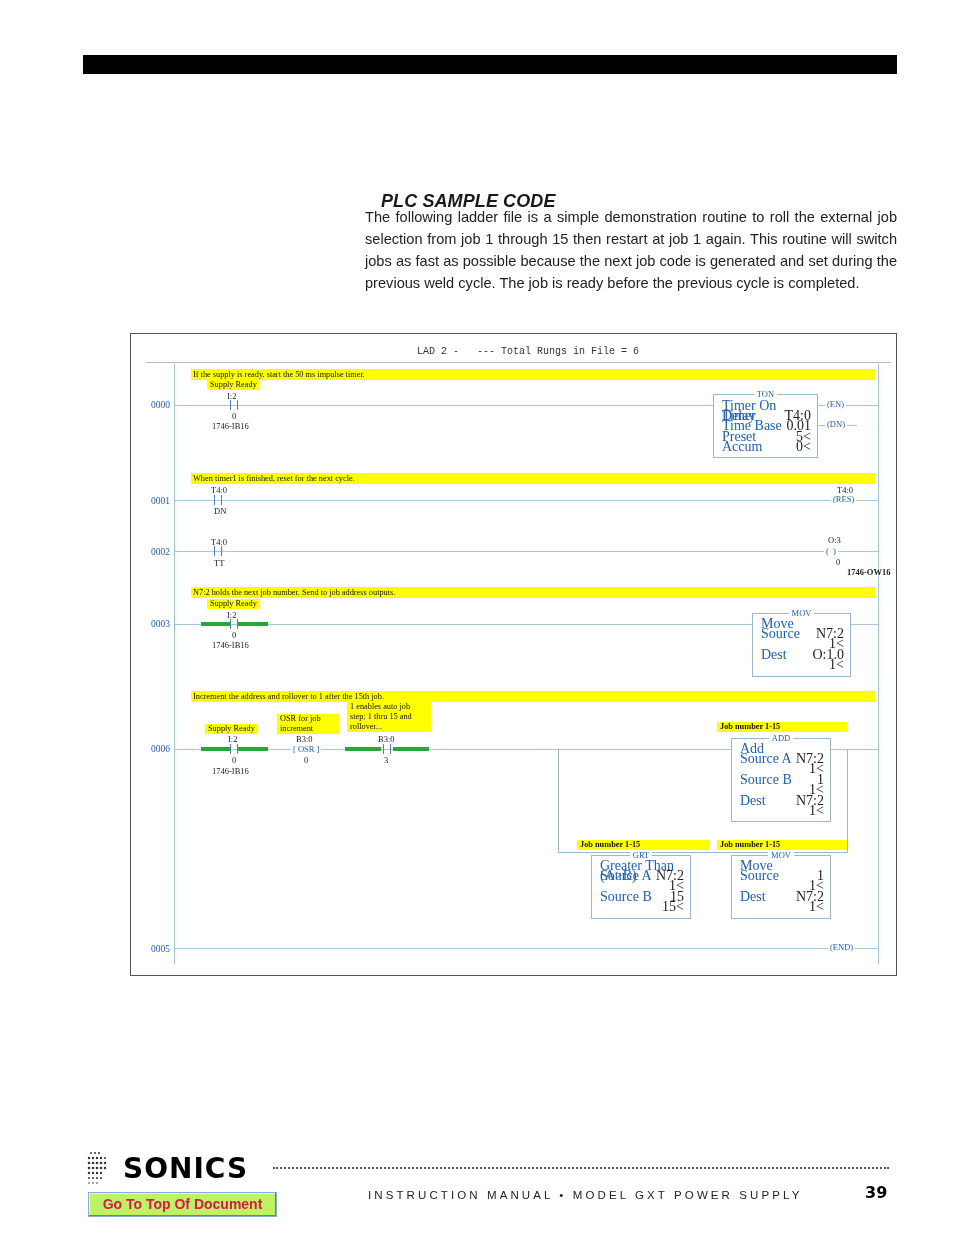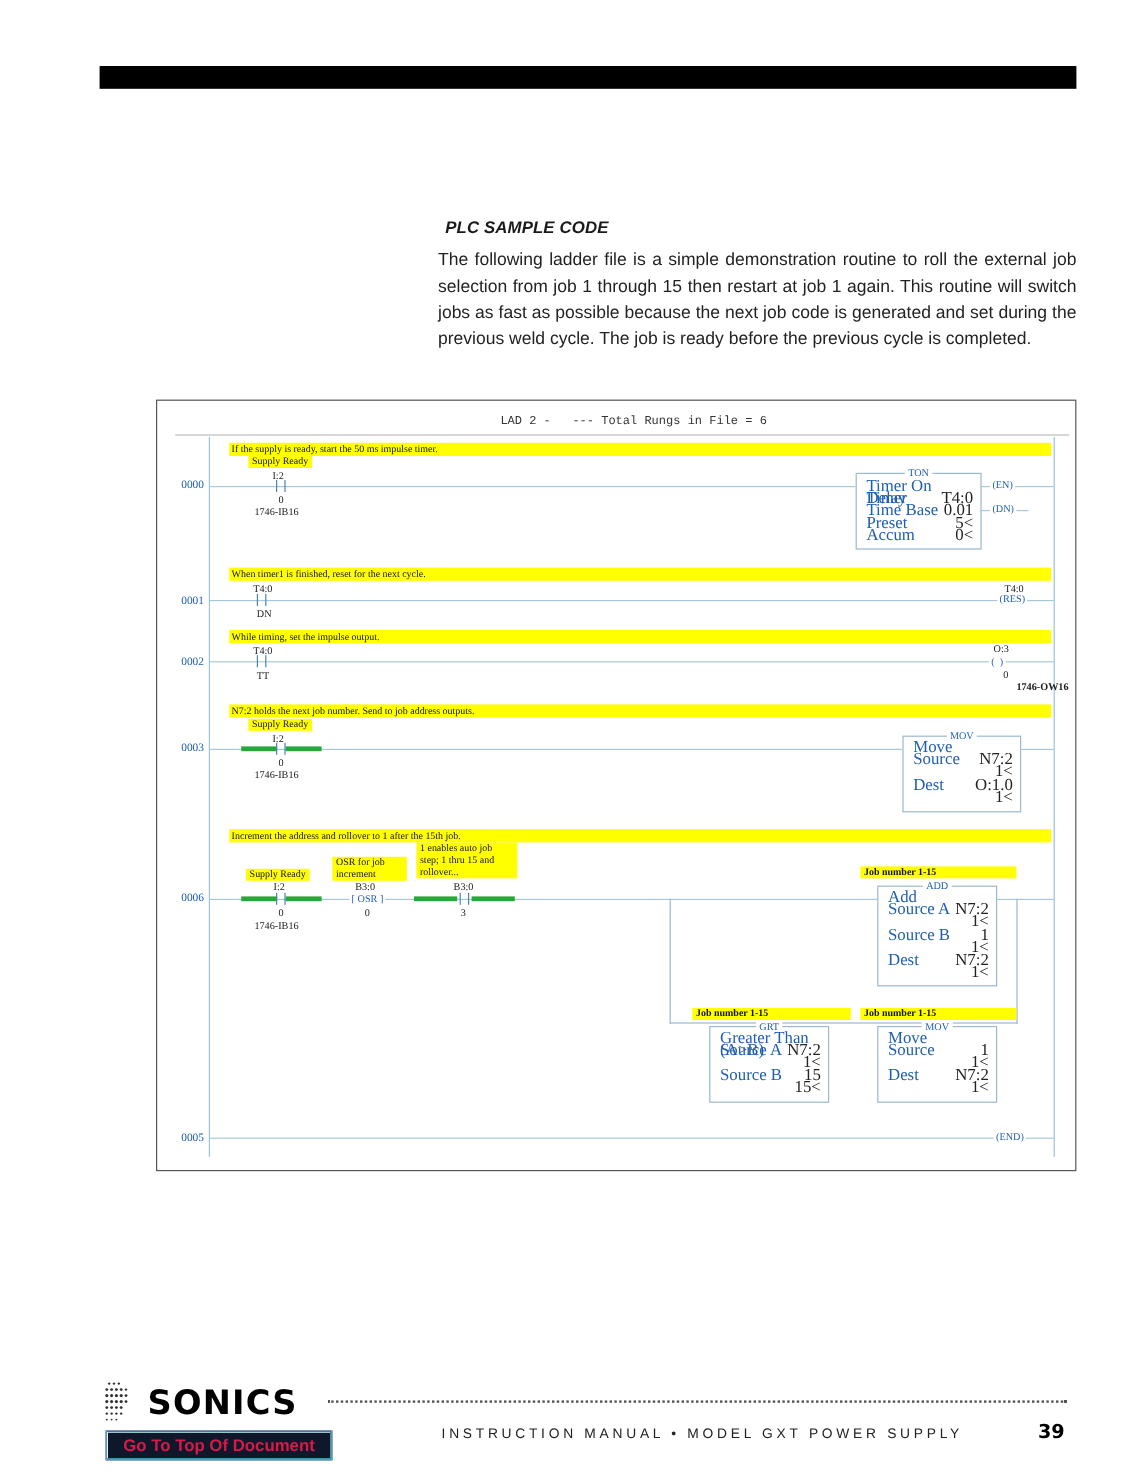--- a/index.html
+++ b/index.html
@@ -1,18 +1,18 @@
 <!DOCTYPE html>
 <html><head>
 <meta charset="utf-8">
 <style>
   html, body { margin:0; padding:0; background:#fff; }
   body { width:954px; height:1235px; position:relative; overflow:hidden; font-family:"Liberation Sans", sans-serif; color:#1a1a1a; }
   .topbar { position:absolute; left:83px; top:55px; width:814px; height:19px; background:#000; }
-  .section-title { position:absolute; left:365px; top:175px; font-family:"Liberation Sans", sans-serif; font-weight:bold; font-style:italic; font-size:14px; letter-spacing:0.1px; margin:6px;text-align:center; }
+  .section-title { position:absolute; left:365px; top:175px; font-family:"Liberation Sans", sans-serif; font-weight:bold; font-style:italic; font-size:18px; letter-spacing:0.1px; margin:16px;text-align:center; }
   .intro { position:absolute; left:365px; top:206px; width:532px; font-size:14.6px; line-height:22px; text-align:justify; margin:0; color:#222; }
 
   
   .figure { position:absolute; left:130px; top:333px; width:765px; height:641px; border:1px solid #555; background:#fff; font-family:"Liberation Serif", serif; }
   .lad-header { position:absolute; left:286px; top:12px; font-family:"Liberation Mono", monospace; font-size:10px; color:#333; white-space:pre; }
   .hdr-line { position:absolute; left:15px; right:5px; top:28px; height:1px; background:#bbb; }
   .left-rail { position:absolute; left:43px; top:30px; width:1px; height:600px; background:#9cc3dc; }
   .right-rail { position:absolute; left:747px; top:30px; width:1px; height:600px; background:#9cc3dc; }
   .rung-num { position:absolute; left:20px; font-size:9.5px; color:#1f5fb0; }
   .rung-line { position:absolute; height:1px; background:#a9c7da; }
@@ -30,21 +30,21 @@
   .brow { position:absolute; left:8px; right:6px; font-size:14px; line-height:10px; }
   .brow .k { color:#1f5fb0; }
   .brow .v { position:absolute; right:0; top:0; color:#222; }
   .branch { position:absolute; border:1px solid #9ab8cf; border-top:none; }
 
   
   .logo { position:absolute; left:85px; top:1150px; }
   .logo-dots { position:absolute; left:0; top:0; width:26px; height:36px; }
   .logo-text { position:absolute; left:38px; top:2px; font-family:"DejaVu Sans", sans-serif; font-weight:bold; font-size:28px; letter-spacing:1px; color:#000; }
   .dotline { position:absolute; left:273px; top:1167px; width:616px; border-top:2px dotted #555; }
-  .go-top { position:absolute; left:88px; top:1192px; width:187px; height:23px; background:#0f172a; border:1px solid #8ad; box-shadow: inset -1px -1px 0 #39a, inset 1px 1px 0 #cff; color:#d8194a; font-weight:bold; font-size:14px; text-align:center; line-height:23px; cursor:pointer; }
+  .go-top { position:absolute; left:88px; top:1192px; width:187px; height:23px; background:#bef264; border:1px solid #8ad; box-shadow: inset -1px -1px 0 #39a, inset 1px 1px 0 #cff; color:#d8194a; font-weight:bold; font-size:14px; text-align:center; line-height:23px; cursor:pointer; }
   .footer-text { position:absolute; left:368px; top:1189px; font-size:11.5px; letter-spacing:3.1px; color:#222; }
   .page-num { position:absolute; left:865px; top:1183px; font-family:"DejaVu Sans", sans-serif; font-weight:900; font-size:16px; color:#000; }
 </style>
 </head>
 <body>
 
 <div class="topbar"></div>
 
 <h2 class="section-title">PLC SAMPLE CODE</h2>
 <p class="intro">The following ladder file is a simple demonstration routine to roll the external job selection from job 1 through 15 then restart at job 1 again. This routine will switch jobs as fast as possible because the next job code is generated and set during the previous weld cycle. The job is ready before the previous cycle is completed.</p>
@@ -78,21 +78,20 @@
 
   <div class="comment" style="left:60px;top:139px;width:683px;">When timer1 is finished, reset for the next cycle.</div>
   <div class="txt" style="left:80px;top:151px;">T4:0</div>
   <div class="rung-num" style="top:162px;">0001</div>
   <div class="rung-line" style="left:44px;top:166px;width:703px;"></div>
   <div class="contact" style="left:80px;top:161px;"></div>
   <div class="txt" style="left:83px;top:172px;">DN</div>
   <div class="txt" style="left:706px;top:151px;">T4:0</div>
   <div class="coil" style="left:700px;top:160px;background:#fff;padding:0 2px;">(<span>RES</span>)</div>
 
-  <div class="comment" style="left:60px;top:191px;width:683px;">While timing, set the impulse output.</div>
   <div class="txt" style="left:80px;top:203px;">T4:0</div>
   <div class="rung-num" style="top:213px;">0002</div>
   <div class="rung-line" style="left:44px;top:217px;width:703px;"></div>
   <div class="contact" style="left:80px;top:212px;"></div>
   <div class="txt" style="left:83px;top:224px;">TT</div>
   <div class="txt" style="left:697px;top:201px;">O:3</div>
   <div class="coil" style="left:693px;top:212px;background:#fff;padding:0 2px;">(&nbsp;&nbsp;)</div>
   <div class="txt" style="left:705px;top:223px;">0</div>
   <div class="txt" style="left:716px;top:233px;font-weight:bold;">1746-OW16</div>
 

